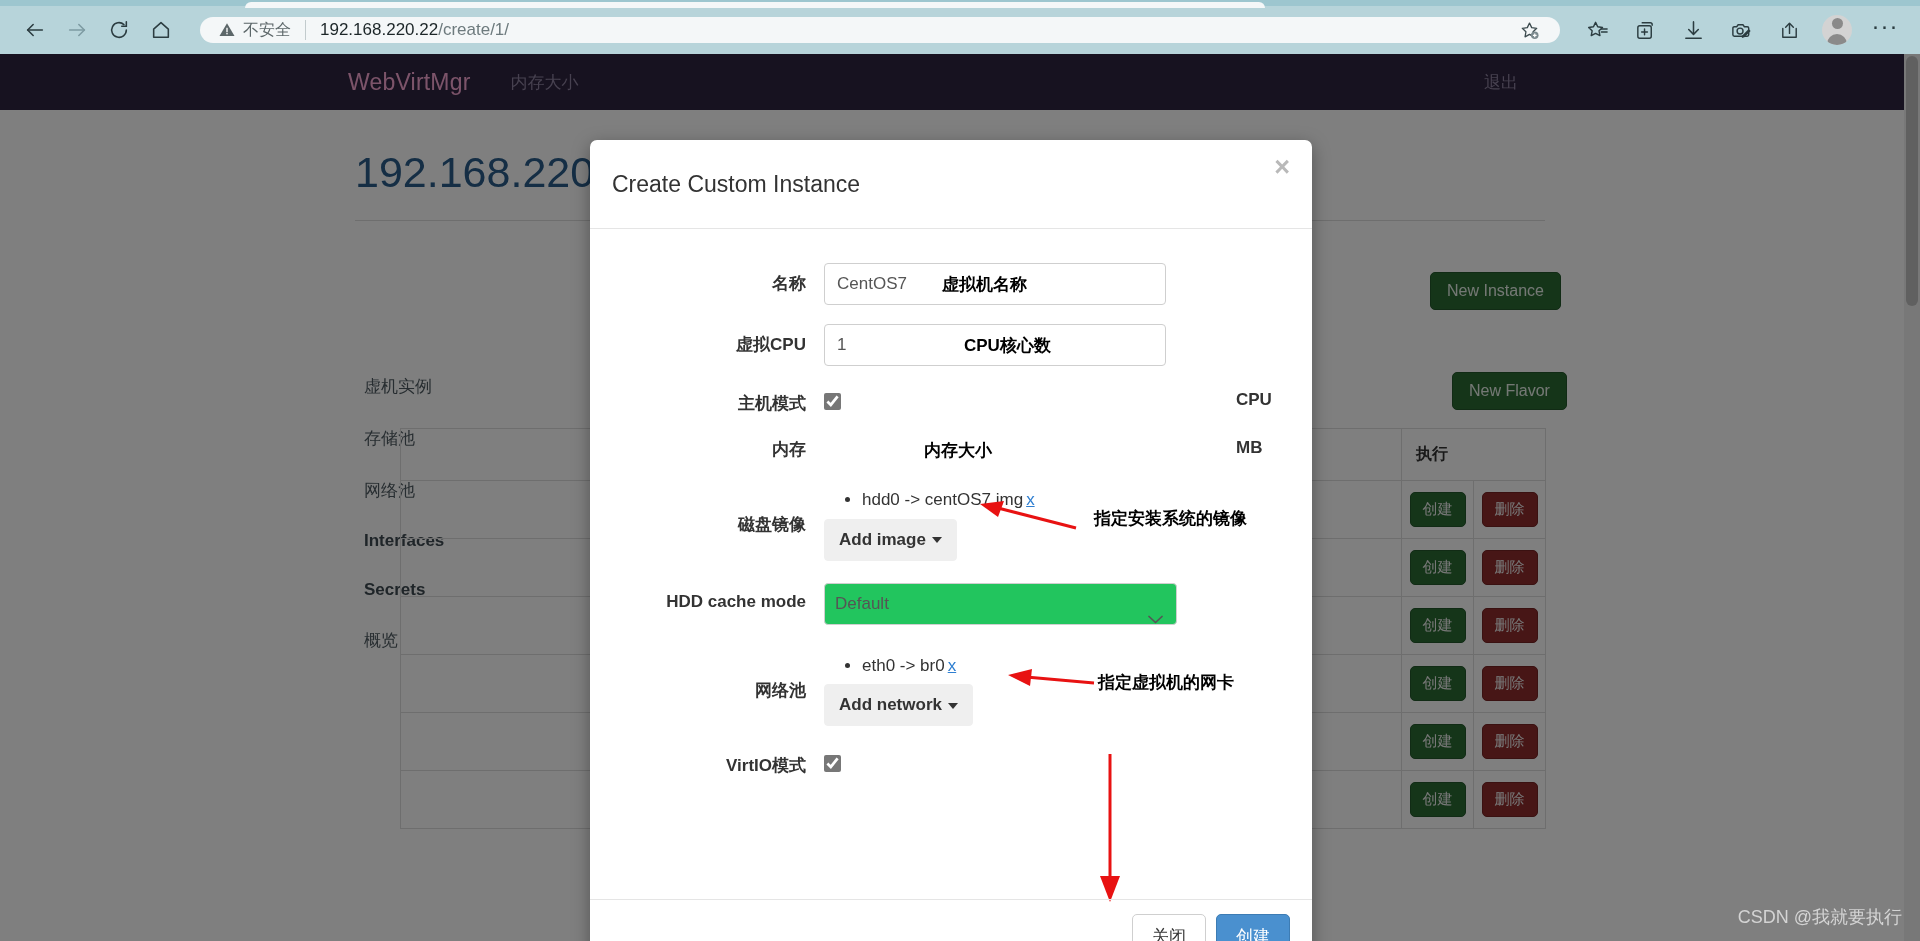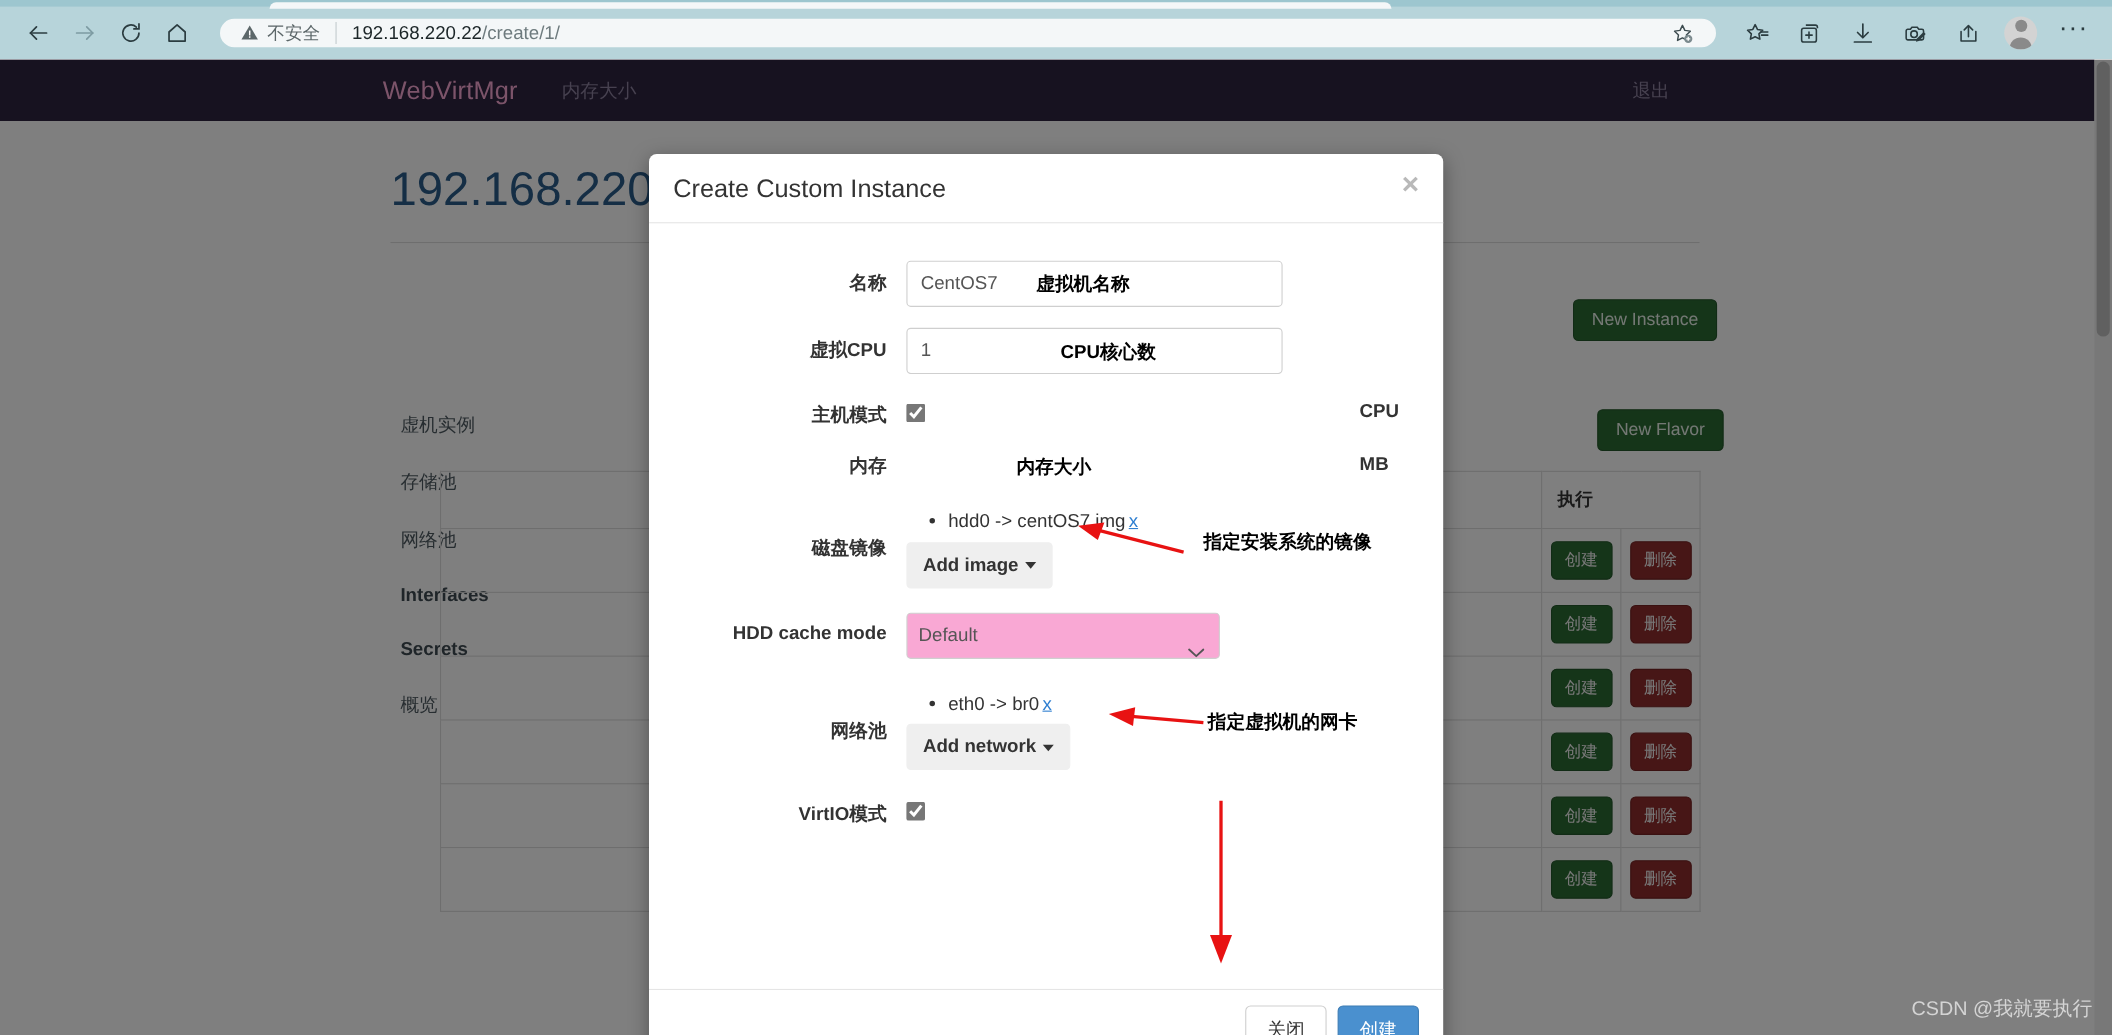--- a/index.html
+++ b/index.html
@@ -151,21 +151,21 @@
   #modal {
     position: absolute;
     left: 590px; top: 86px;
     width: 722px; height: 832px;
     background: #fff;
     border-radius: 7px;
     box-shadow: 0 5px 18px rgba(0,0,0,.35);
     font-size: 17px; color: #333;
   }
   #modal-header {
-    height: 63px; border-bottom: 1px solid #e5e5e5;
+    height: 89px; border-bottom: 1px solid #e5e5e5;
     display: flex; align-items: center; padding: 0 22px;
     position: relative;
   }
   #modal-title { font-size: 23px; color: #333; font-weight: 400; }
   #modal-close {
     position: absolute; right: 22px; top: 14px;
     font-size: 27px; color: #b9b9b9; line-height: 1; font-weight: bold;
     background: none; border: none; padding: 0; cursor: pointer;
   }
   #modal-body { position: relative; height: 690px; padding: 10px 22px 0 22px; }
@@ -177,24 +177,24 @@
     padding-right: 18px; padding-top: 9px; white-space: nowrap;
   }
   .form-ctrl { flex: 1 1 auto; position: relative; }
   .txt-input {
     width: 342px; height: 42px;
     border: 1px solid #cfcfcf; border-radius: 4px;
     padding: 0 12px; font-size: 17px; color: #555;
     background: #fff; font-family: inherit;
   }
   .select-input {
-    width: 285px; height: 42px;
+    width: 353px; height: 42px;
     border: 1px solid #cfcfcf; border-radius: 4px;
     padding: 0 10px; font-size: 17px; color: #555;
-    background: #f9a8d4; font-family: inherit;
+    background: #22c55e; font-family: inherit;
     -webkit-appearance: none; appearance: none;
   }
   .select-wrap { position: relative; width: 342px; }
   .select-chev {
     position: absolute; right: 14px; top: 15px; pointer-events: none;
     color: #555;
   }
   .chk {
     width: 17px; height: 17px; margin: 0;
     accent-color: #777;

